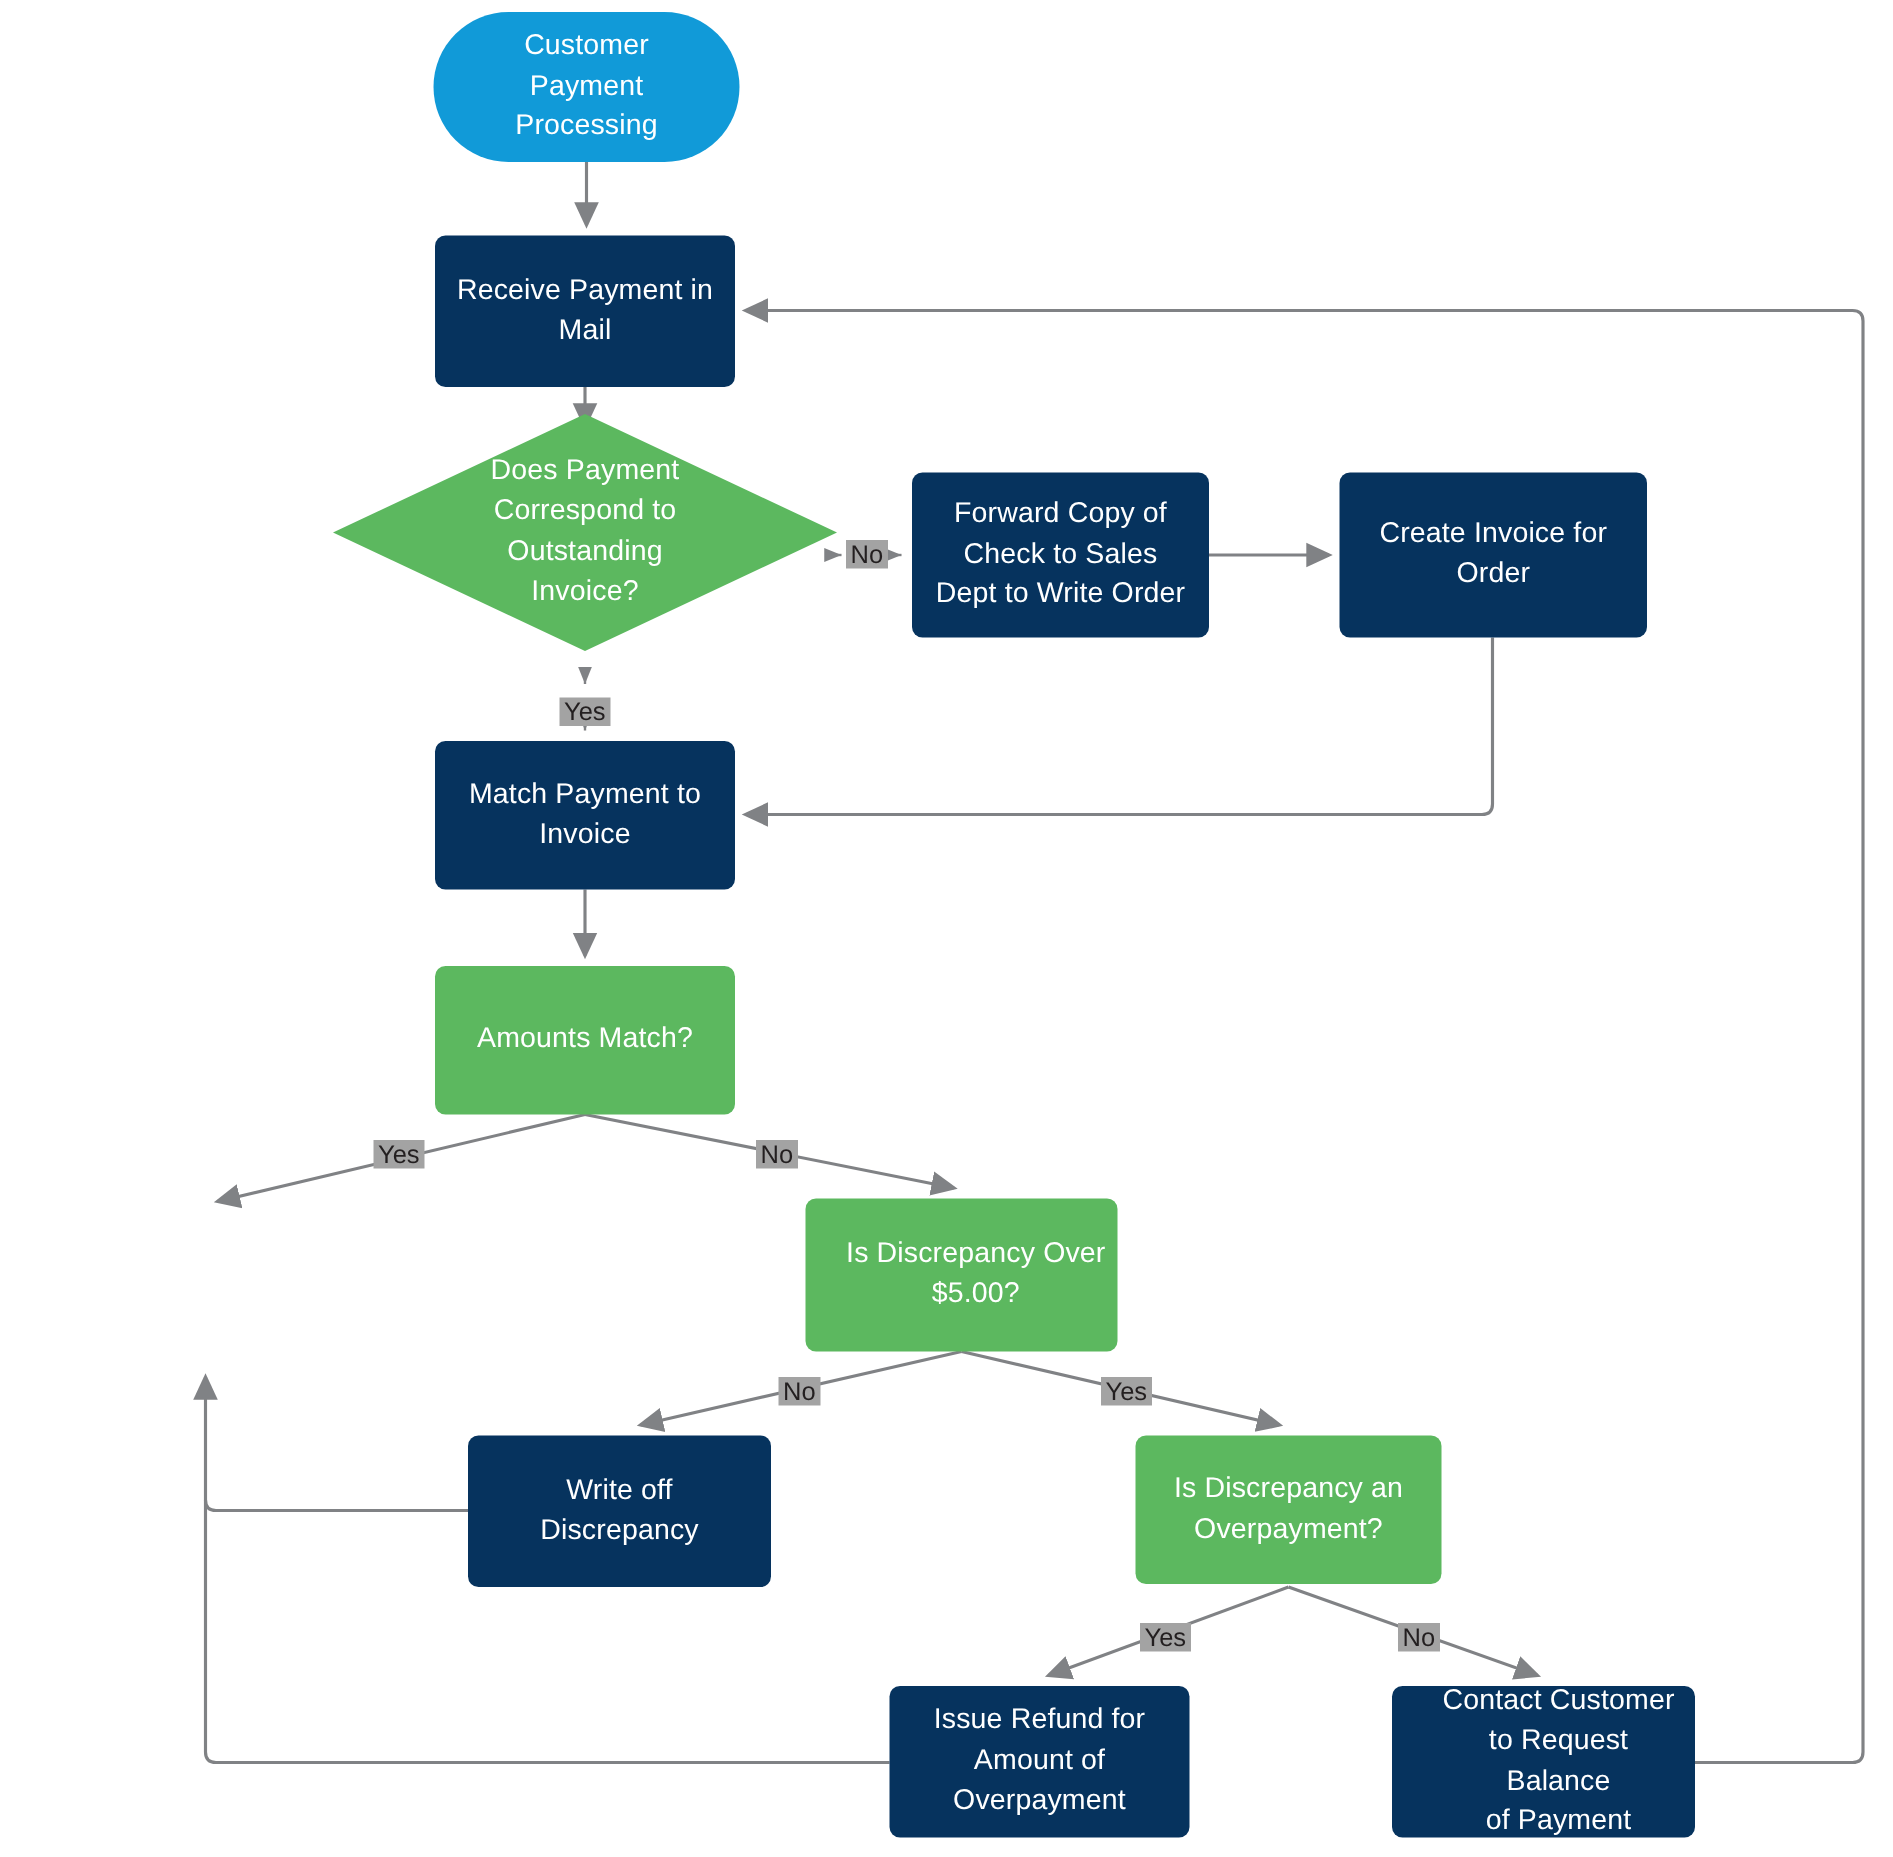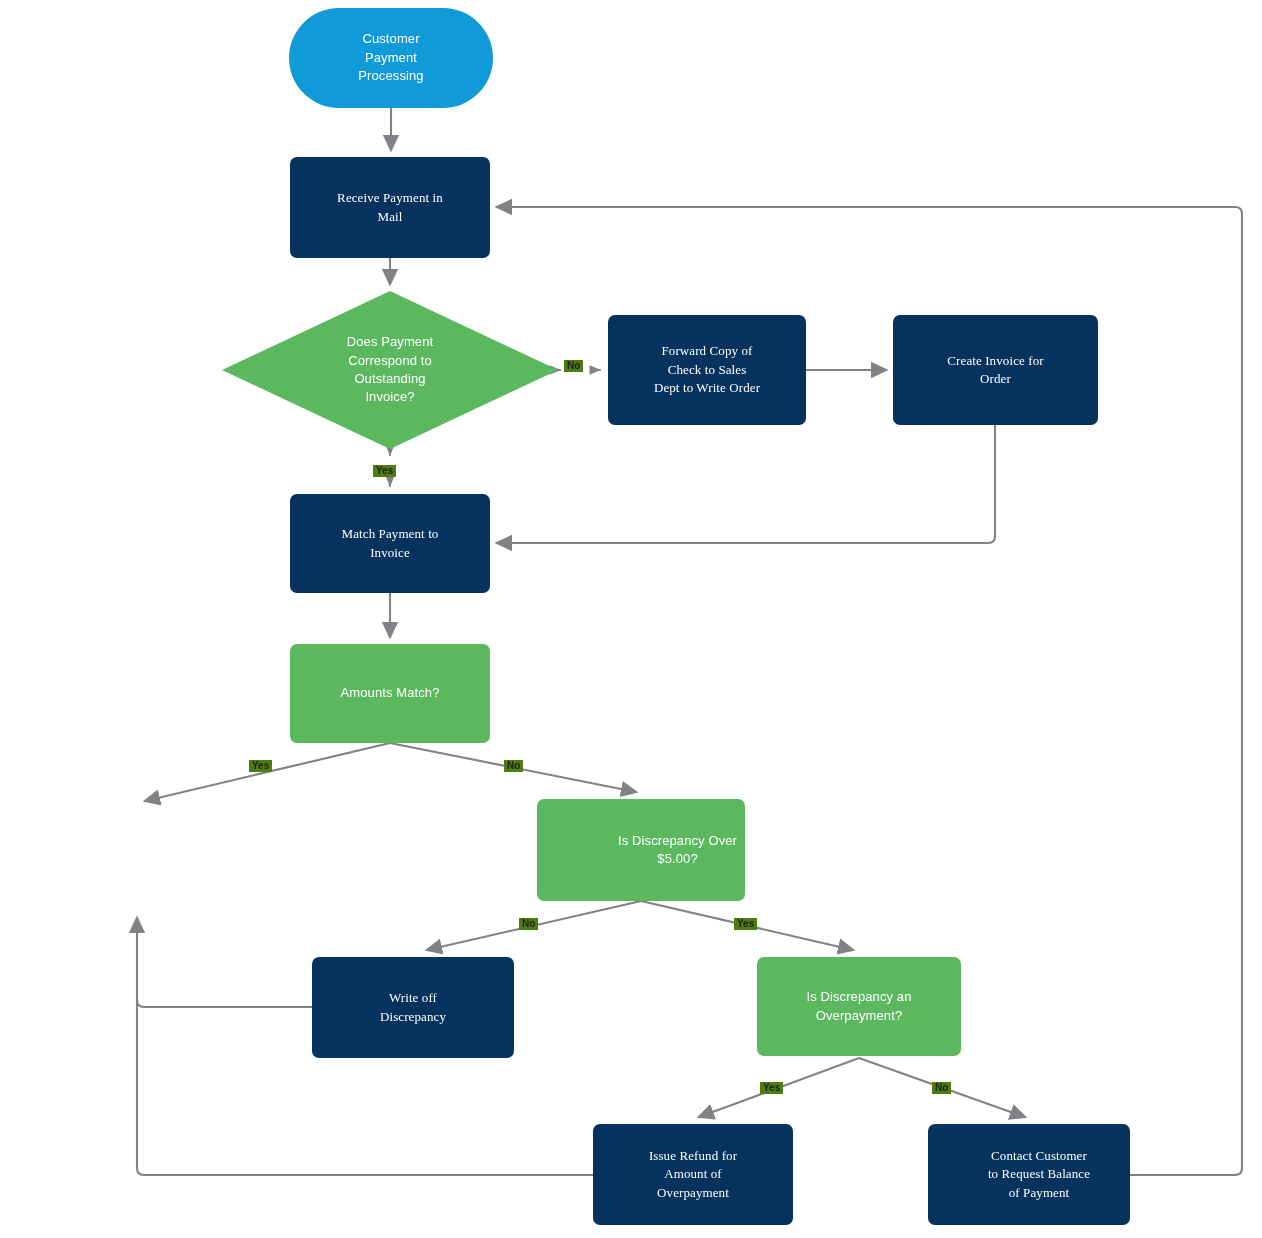--- a/index.html
+++ b/index.html
@@ -26,35 +26,34 @@
     height: 1238px;
     pointer-events: none;
   }
   .node {
     position: absolute;
     display: flex;
     align-items: center;
     justify-content: center;
     text-align: center;
     color: #ffffff;
-    font-size: 13px;
+    font-size: 19px;
     line-height: 1.42;
     box-sizing: border-box;
     padding: 4px 8px;
     white-space: pre-line;
     letter-spacing: 0.1px;
   }
   .node.terminator {
     background: #119ad8;
     border-radius: 999px;
   }
   .node.process {
     background: #06335e;
     border-radius: 7px;
-    font-family: Liberation Serif, serif;
   }
   .node.decision-box {
     background: #5cb85f;
     border-radius: 7px;
   }
   .node.diamond {
     background: transparent;
     border-radius: 0;
   }
   .diamond-shape {
@@ -65,26 +64,25 @@
     height: 100%;
   }
   .diamond-label {
     position: relative;
     z-index: 2;
     width: 100%;
   }
   .edge-label {
     position: absolute;
     color: #231f20;
-    font-size: 10px;
+    font-size: 17px;
     line-height: 1;
-    background: #4d7c0f;
+    background: #a3a3a3;
     padding: 1px 3px;
     white-space: nowrap;
-    font-weight: bold;
   }
 </style>
 </head>
 <body>
 
 <div id="canvas">
 
   <svg id="edges" viewBox="0 0 1262 1238" xmlns="http://www.w3.org/2000/svg">
     <defs>
       <marker id="arw" markerWidth="9" markerHeight="9" refX="7.2" refY="4.5" orient="auto" markerUnits="strokeWidth">
@@ -137,21 +135,21 @@
     <span>Customer
 Payment
 Processing</span>
   </div>
 
   <div class="node process" style="left:290px; top:157px; width:200px; height:101px;">
     <span>Receive Payment in
 Mail</span>
   </div>
 
-  <div class="node diamond" style="left:222px; top:291px; width:336px; height:158px;align-items:center;">
+  <div class="node diamond" style="left:222px; top:276px; width:336px; height:158px;align-items:center;">
     <svg class="diamond-shape" viewBox="0 0 336 158" preserveAspectRatio="none" xmlns="http://www.w3.org/2000/svg">
       <polygon points="168,0 336,79 168,158 0,79" fill="#5cb85f"></polygon>
     </svg>
     <span class="diamond-label">Does Payment
 Correspond to
 Outstanding
 Invoice?</span>
   </div>
 
   <div class="node process" style="left:608px; top:315px; width:198px; height:110px;">

